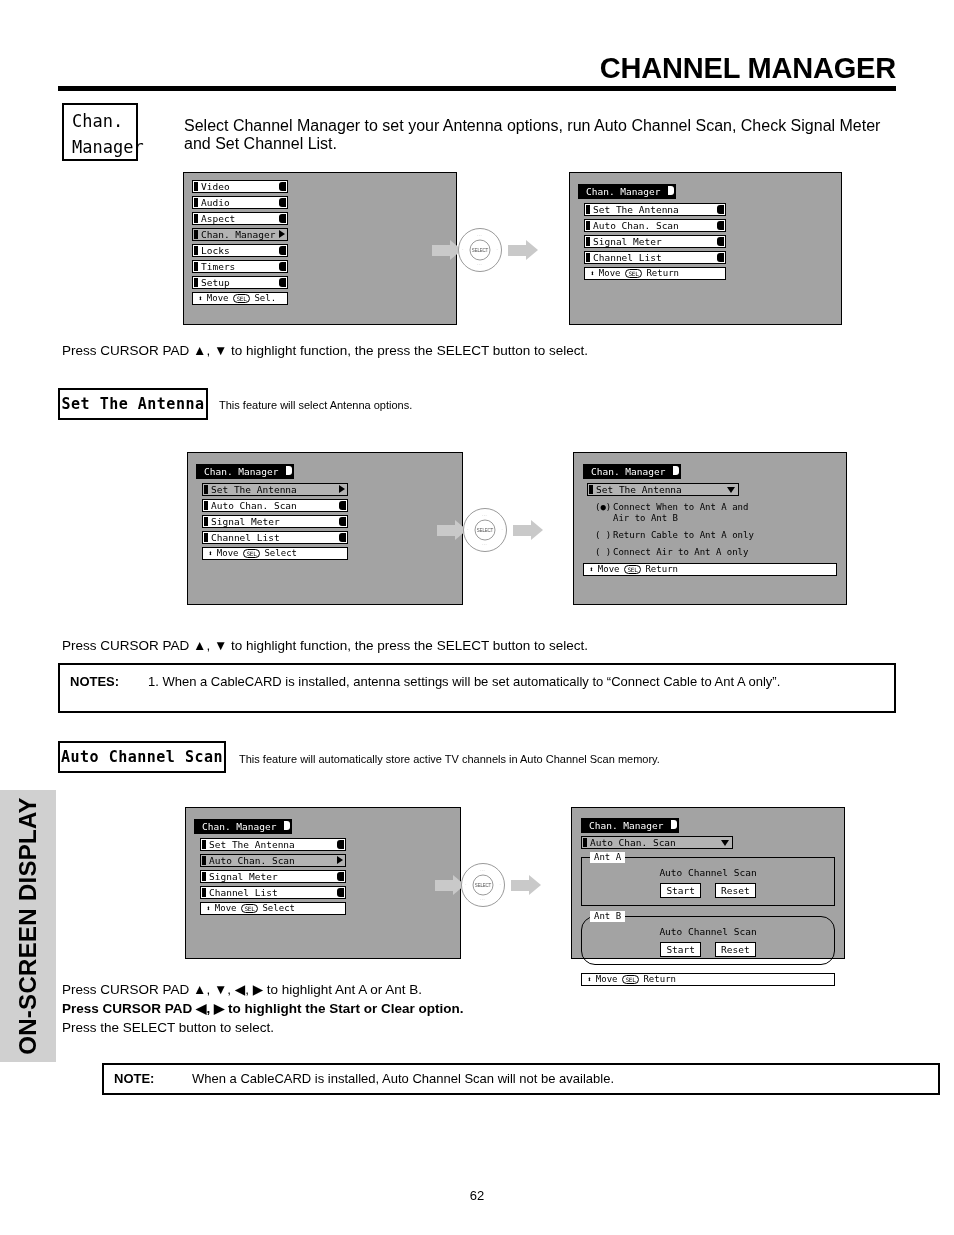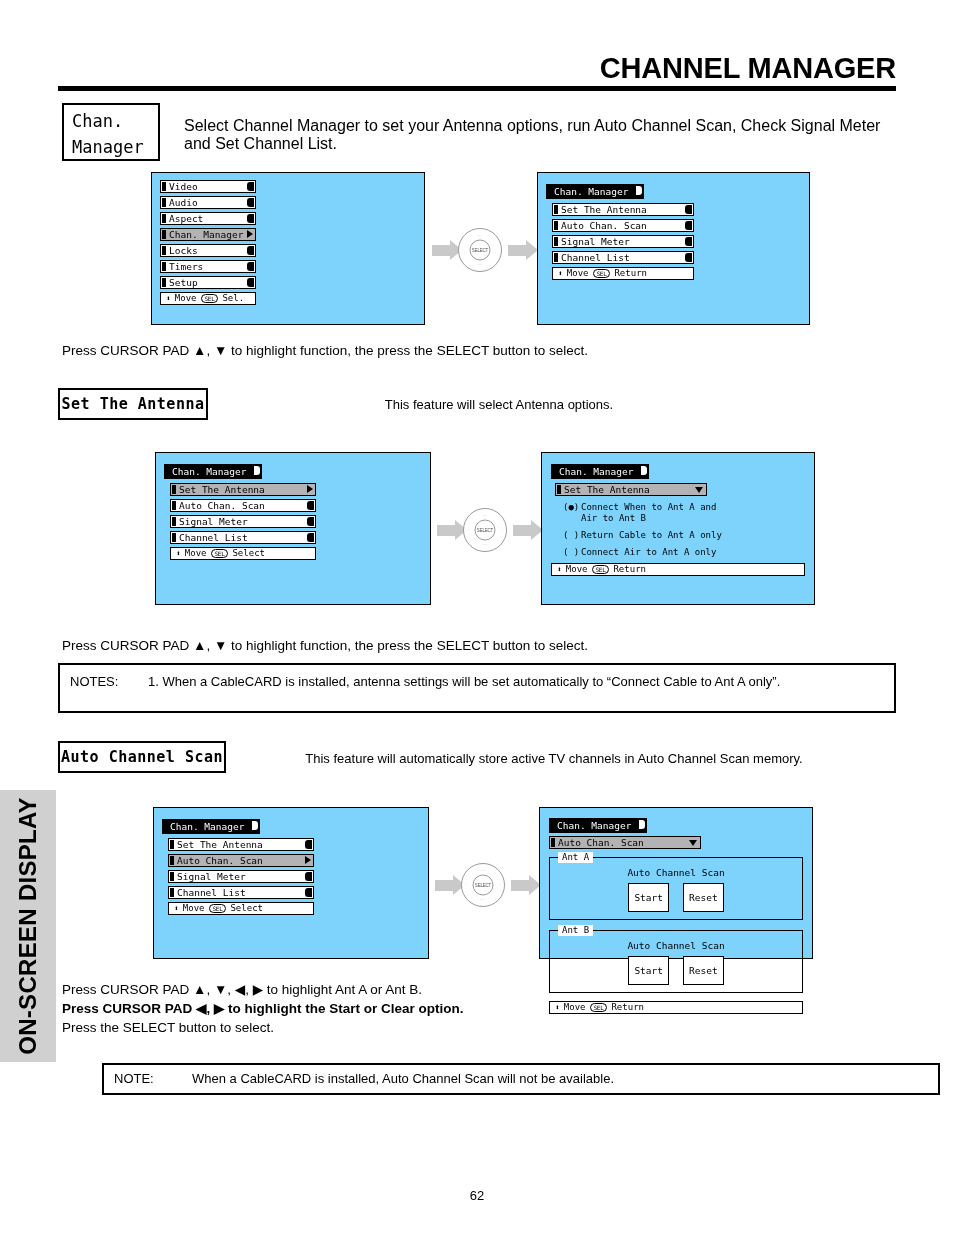--- a/index.html
+++ b/index.html
@@ -46,21 +46,21 @@
     position: absolute;
     left: 58px; top: 86px;
     width: 838px; height: 5px;
     background: #000;
   }
 
   
   .chan-badge {
     position: absolute;
     left: 62px; top: 103px;
-    width: 98px; height: 58px;
+    width: 76px; height: 58px;
     border: 2px solid #000;
     font-family: "DejaVu Sans Mono", monospace;
     font-size: 17px;
     line-height: 26px;
     padding: 3px 0 0 8px;
   }
   .intro-text {
     position: absolute;
     left: 184px; top: 117px;
     width: 718px;
@@ -75,48 +75,48 @@
     font-family: "DejaVu Sans Mono", monospace;
     font-size: 15px;
     font-weight: bold;
     display: flex;
     align-items: center;
     justify-content: center;
     letter-spacing: 0.5px;
   }
   .feat-caption {
     position: absolute;
-    font-size: 13px;
+    font-size: 11px;
     line-height: 18px;
-    text-align: center;
   }
 
   
   .instr {
     position: absolute;
     font-size: 13.5px;
     line-height: 19px;
   }
 
   
   .notebox {
     position: absolute;
     border: 2px solid #000;
     padding: 7px 10px 8px 10px;
   }
   .notebox .nb-row { display: flex; font-size: 13px; line-height: 19px; }
-  .nb-label { font-weight: normal; width: 78px; flex: none; }
+  .nb-label { font-weight: bold; width: 78px; flex: none; }
   .nb-body { flex: 1; }
   .nb-sub { padding-left: 78px; font-size: 13px; line-height: 19px; }
 
   
   .dframe {
     position: absolute;
     border: 1.5px solid #000;
-    background: #7dd3fc;
+    background: #a3a3a3;
+    margin-left: 32px;
   }
 
   
   .osd { font-family: "DejaVu Sans Mono", monospace; }
 
   .osd-title {
     position: relative;
     display: inline-block;
     background: #000;
     color: #fff;
@@ -242,21 +242,21 @@
     text-align: center;
     font-size: 9.5px;
     line-height: 12px;
     margin-bottom: 4px;
   }
   .scan-btns { display:flex; justify-content:center; gap: 14px; }
   .scan-btn {
     border: 1px solid #000;
     font-size: 9.5px;
     line-height: 11px;
-    padding: 8px 5px;
+    padding: 1px 5px;
     background:#fff;
   }
   .arrow-shaft {
     position: absolute;
     background: #c9c9c9;
   }
   .arrow-head {
     position: absolute;
     width: 0; height: 0;
     border-top: 10px solid transparent;
@@ -582,21 +582,21 @@
 
     <div class="grp" style="margin-top:8px; padding:9px 6px 7px 6px;">
       <span class="grp-legend">Ant A</span>
       <div class="scan-label">Auto Channel Scan</div>
       <div class="scan-btns">
         <span class="scan-btn">Start</span>
         <span class="scan-btn">Reset</span>
       </div>
     </div>
 
-    <div class="grp" style="margin-top:10px; padding:9px 6px 7px 6px;">
+    <div class="grp" style="margin-top:10px; padding:9px 6px 7px 6px;border-radius:14px;">
       <span class="grp-legend">Ant B</span>
       <div class="scan-label">Auto Channel Scan</div>
       <div class="scan-btns">
         <span class="scan-btn">Start</span>
         <span class="scan-btn">Reset</span>
       </div>
     </div>
 
     <div class="osd-foot" style="margin-top:8px;">
       <span class="updown">⬍</span>

